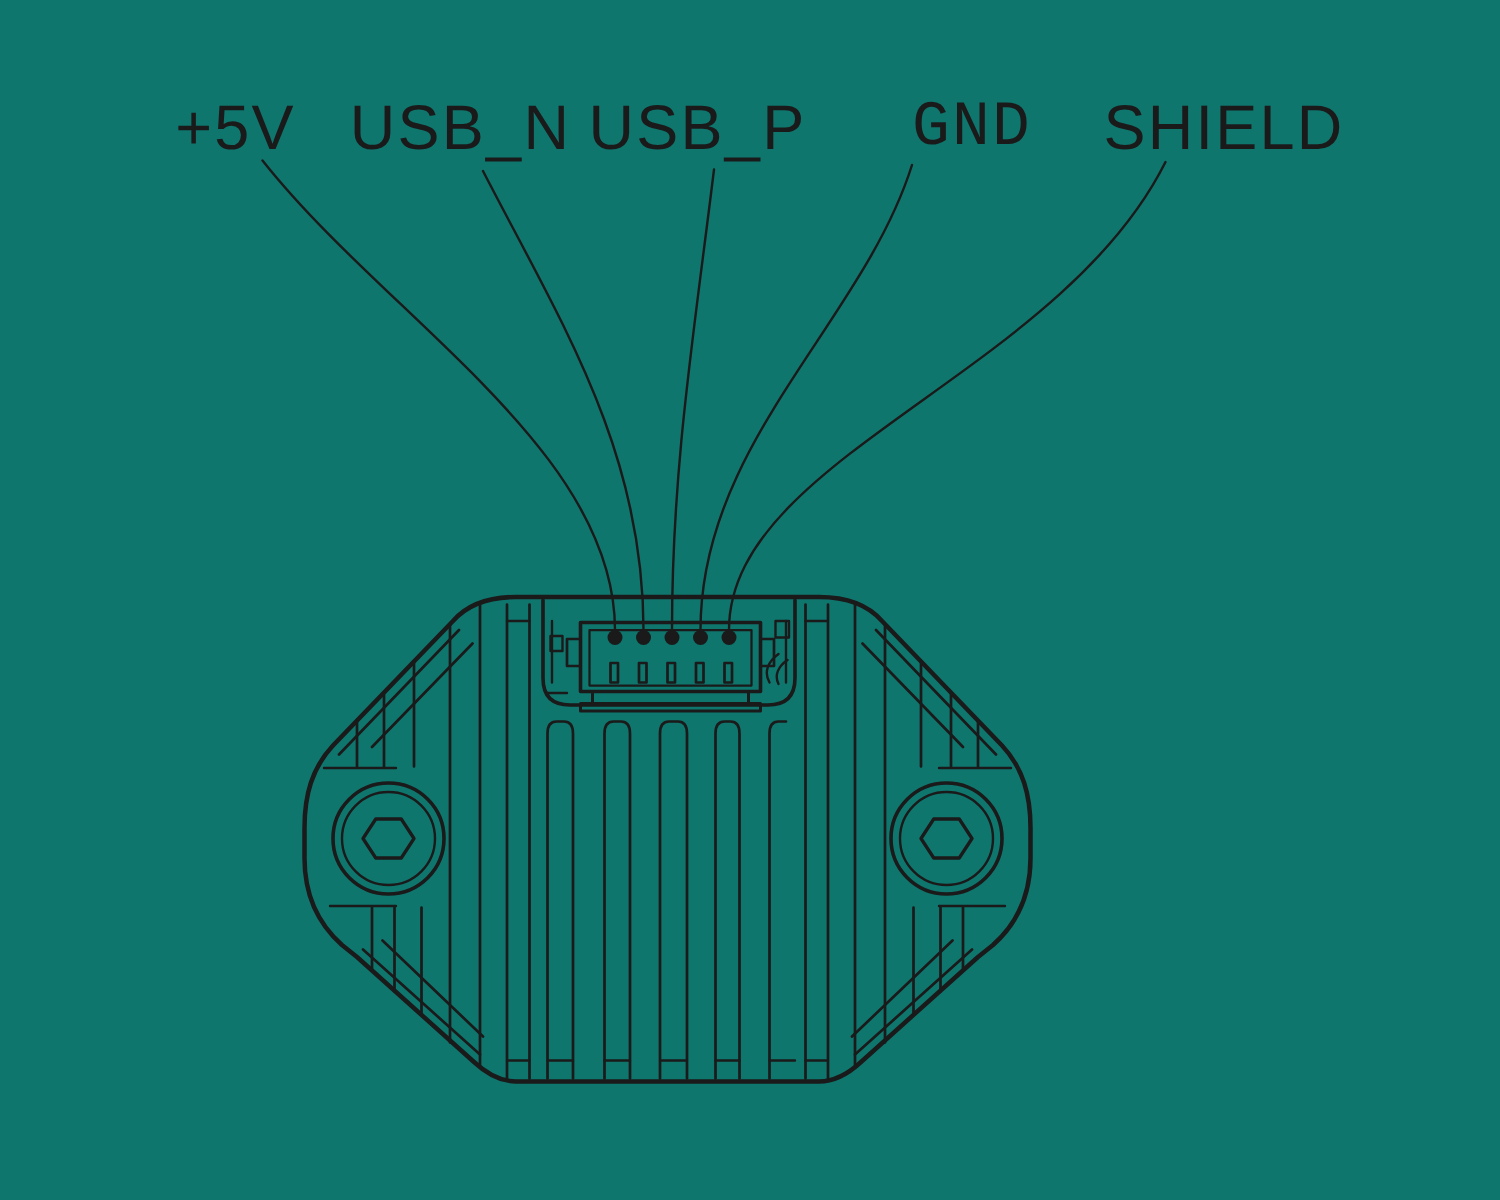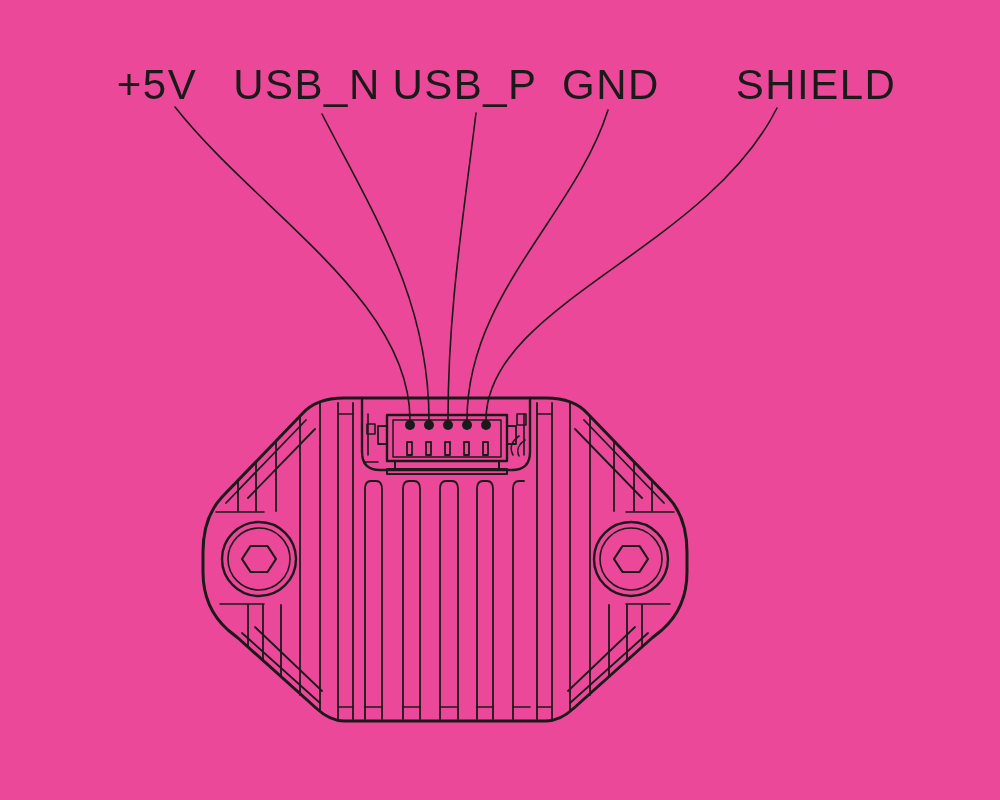--- a/index.html
+++ b/index.html
@@ -1,20 +1,20 @@
 <!DOCTYPE html>
 <html><head>
 <meta charset="utf-8">
 <style>
   html, body { margin: 0; padding: 0; background: #ffffff; }
   .stage {
     position: relative;
     width: 1000px;
     height: 800px;
-    background: #ec4899;
+    background: #0f766e;
     overflow: hidden;
     font-family: "Liberation Sans", sans-serif;
   }
   .stage svg { position: absolute; inset: 0; }
   svg * { stroke: #1a1a1a; fill: none; stroke-linecap: round; stroke-linejoin: round; }
   .sw30 { stroke-width: 3; }
   .sw24 { stroke-width: 2.4; }
   .sw22 { stroke-width: 2.2; }
   .sw20 { stroke-width: 2; }
   .sw18 { stroke-width: 1.8; }
@@ -27,21 +27,21 @@
     transform: translateX(-50%);
     font-size: 42px;
     line-height: 1;
     letter-spacing: 1.5px;
     color: #1a1a1a;
     white-space: nowrap;
   }
   .lbl-1 { left: 157px; }
   .lbl-2 { left: 307px; }
   .lbl-3 { left: 465px; }
-  .lbl-4 { left: 611px; }
+  .lbl-4 { left: 648px; font-family: Liberation Mono, monospace; }
   .lbl-5 { left: 816px; }
 </style>
 </head>
 <body>
 
 <div class="stage">
 
   <svg width="1000" height="800" viewBox="0 0 1000 800">
 
     <g>

